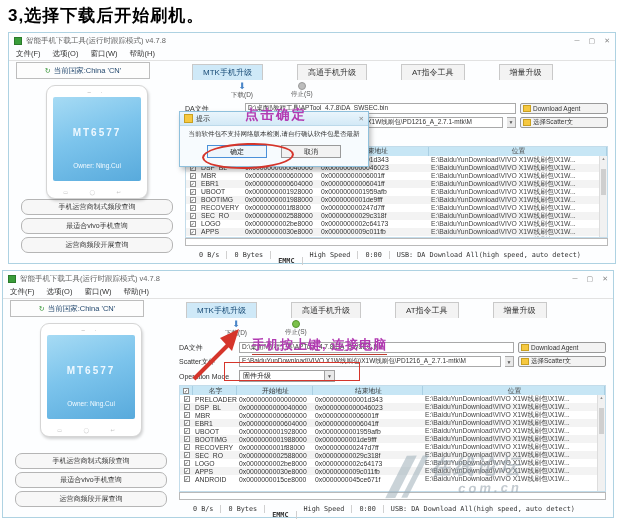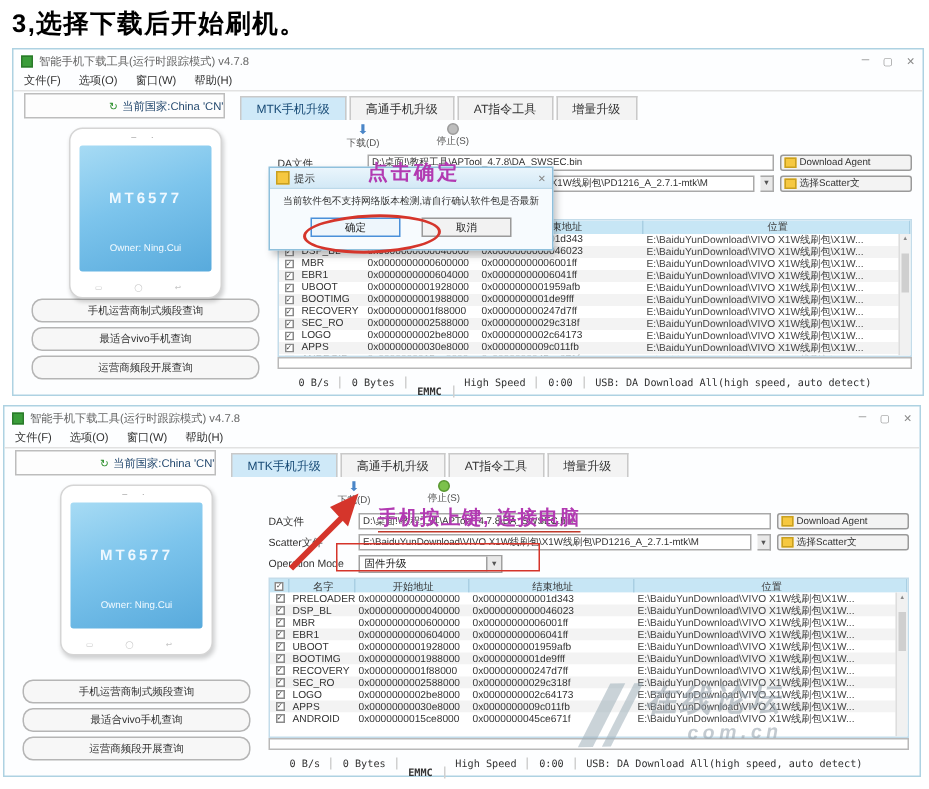--- a/index.html
+++ b/index.html
@@ -12,25 +12,25 @@
   .win2{left:2px;top:270px;width:612px;height:248px;}
   .wininner{display:flex;flex-direction:column;height:100%;}
   .titlebar{height:15px;display:flex;align-items:center;gap:4px;padding:0 5px;}
   .appicon{width:8px;height:8px;background:#3a9d3a;border:1px solid #2a7a2a;box-sizing:border-box;}
   .title{font-size:7.5px;color:#666;white-space:nowrap;}
   .winbtns{margin-left:auto;display:flex;gap:9px;color:#8a8a8a;font-size:7px;}
   .menubar{height:12px;display:flex;gap:12px;align-items:center;padding-left:7px;
            font-size:7.5px;color:#333;border-bottom:1px solid #e2e2e2;}
   .tabrow{height:19px;display:flex;align-items:flex-end;}
   .country{margin:0 0 1px 7px;width:132px;height:15px;border:1px solid #bdbdbd;background:#fdfdfd;
-           display:flex;align-items:center;justify-content:flex-end;gap:3px;font-size:7.5px;color:#23486e;}
+           display:flex;align-items:center;justify-content:center;gap:3px;font-size:7.5px;color:#23486e;}
   .country .cicon{color:#2c8f2c;font-size:7px;}
   .tabs{display:flex;margin-left:10px;gap:2px;}
   .tab{height:16px;padding:2px 10px 0;font-size:8px;color:#333;background:#f3f3f3;
-       border:1px solid #c9c9c9;border-bottom:none;box-sizing:border-box;white-space:nowrap;}
+       border:1px solid #c9c9c9;border-bottom:none;box-sizing:border-box;white-space:nowrap;margin-left:32px;}
   .tab.active{background:#cfe9f8;color:#174a75;}
   .mainrow{flex:1;display:flex;min-height:0;}
   
   .leftcol{width:176px;display:flex;flex-direction:column;flex:0 0 176px;}
   .phone{width:100px;height:112px;margin:5px auto 0;background:#fff;border:1px solid #d5d5d5;
          border-radius:9px;box-shadow:1px 2px 3px rgba(0,0,0,.18);position:relative;}
   .phone .cam{position:absolute;top:3px;left:0;right:0;text-align:center;font-size:6px;color:#9a9a9a;letter-spacing:4px;}
   .screen{position:absolute;left:6px;right:6px;top:11px;height:84px;border-radius:2px;
           background:linear-gradient(160deg,#a7dbf4 0%,#7cc4ec 45%,#58aadc 100%);}
   .model{position:absolute;top:30px;left:0;right:0;text-align:center;color:#eef8ff;

